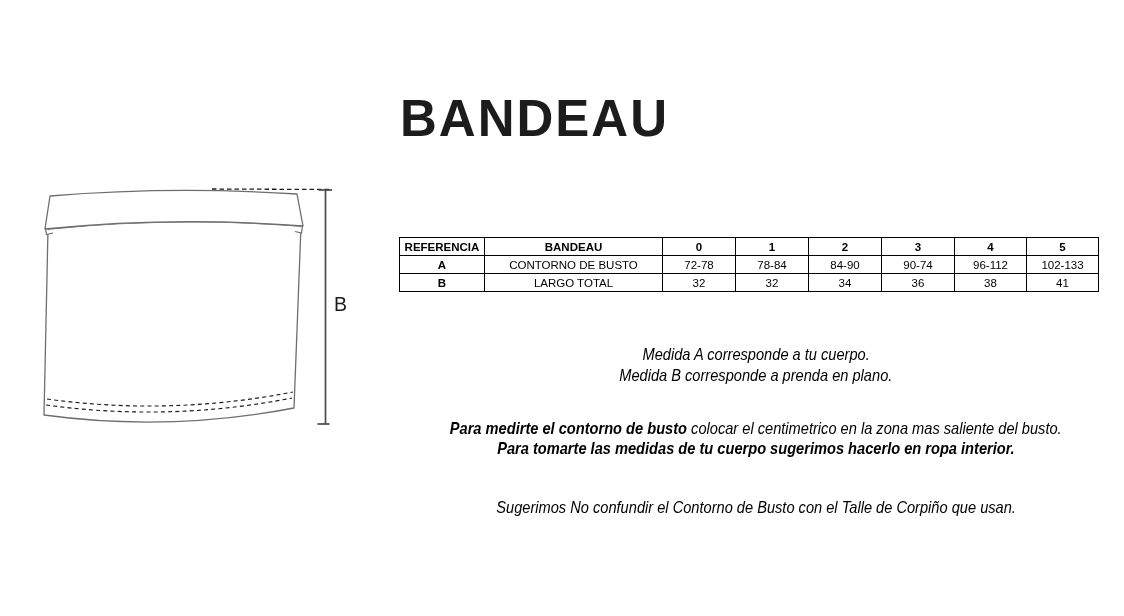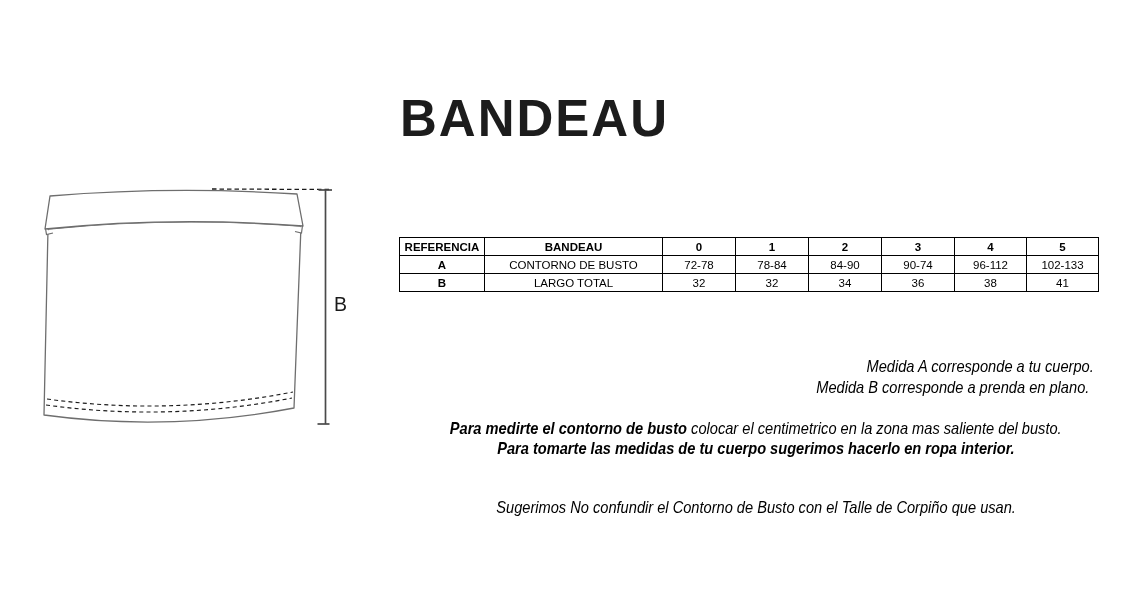--- a/index.html
+++ b/index.html
@@ -70,21 +70,21 @@
     font-size: 17px;
     color: #000;
   }
   .note .line { display: block; }
   .cond {
     display: inline-block;
     transform: scaleX(0.86);
     transform-origin: 50% 50%;
     white-space: nowrap;
   }
-  .block1 { top: 356px; line-height: 21px; text-align: right; }
+  .block1 { top: 344px; line-height: 21px; }
   .block2 { top: 419px; line-height: 20px; font-weight: normal; }
   .block2 .allbold { font-weight: bold; }
   .block2 b { font-weight: bold; }
   .block3 { top: 498px; line-height: 20px; }
 </style>
 </head>
 <body>
 
 <div class="canvas">
 

